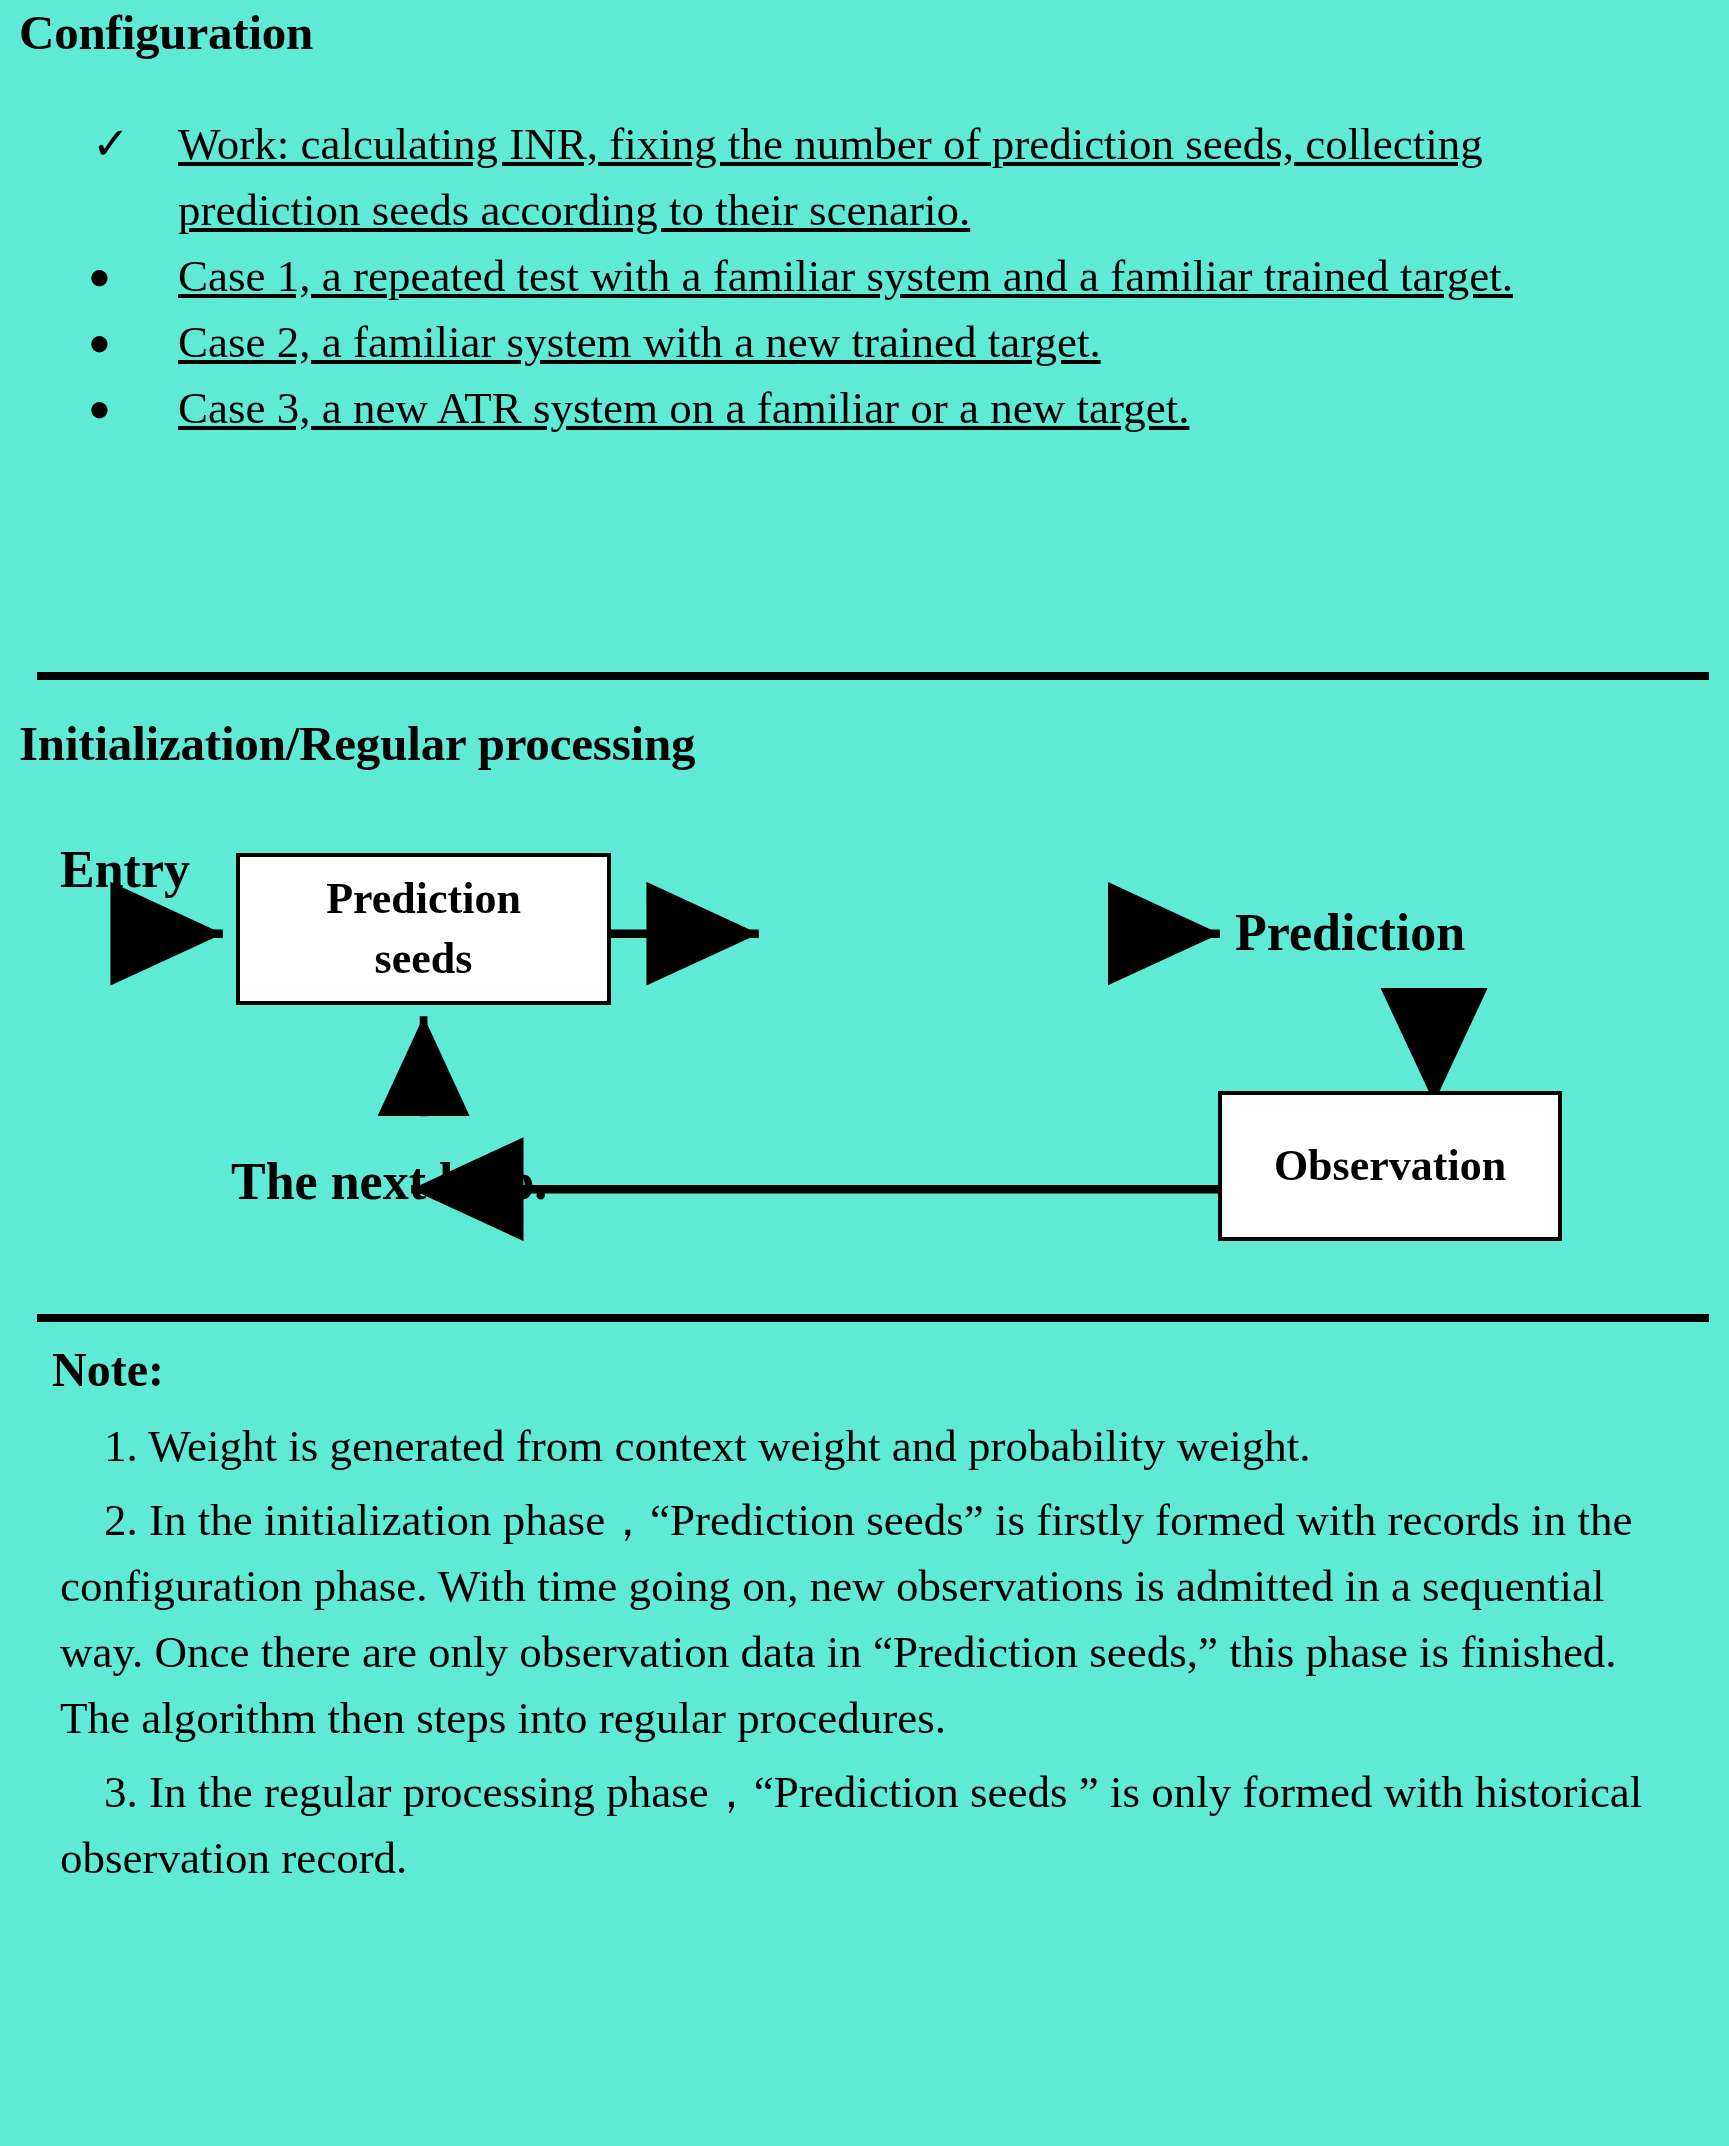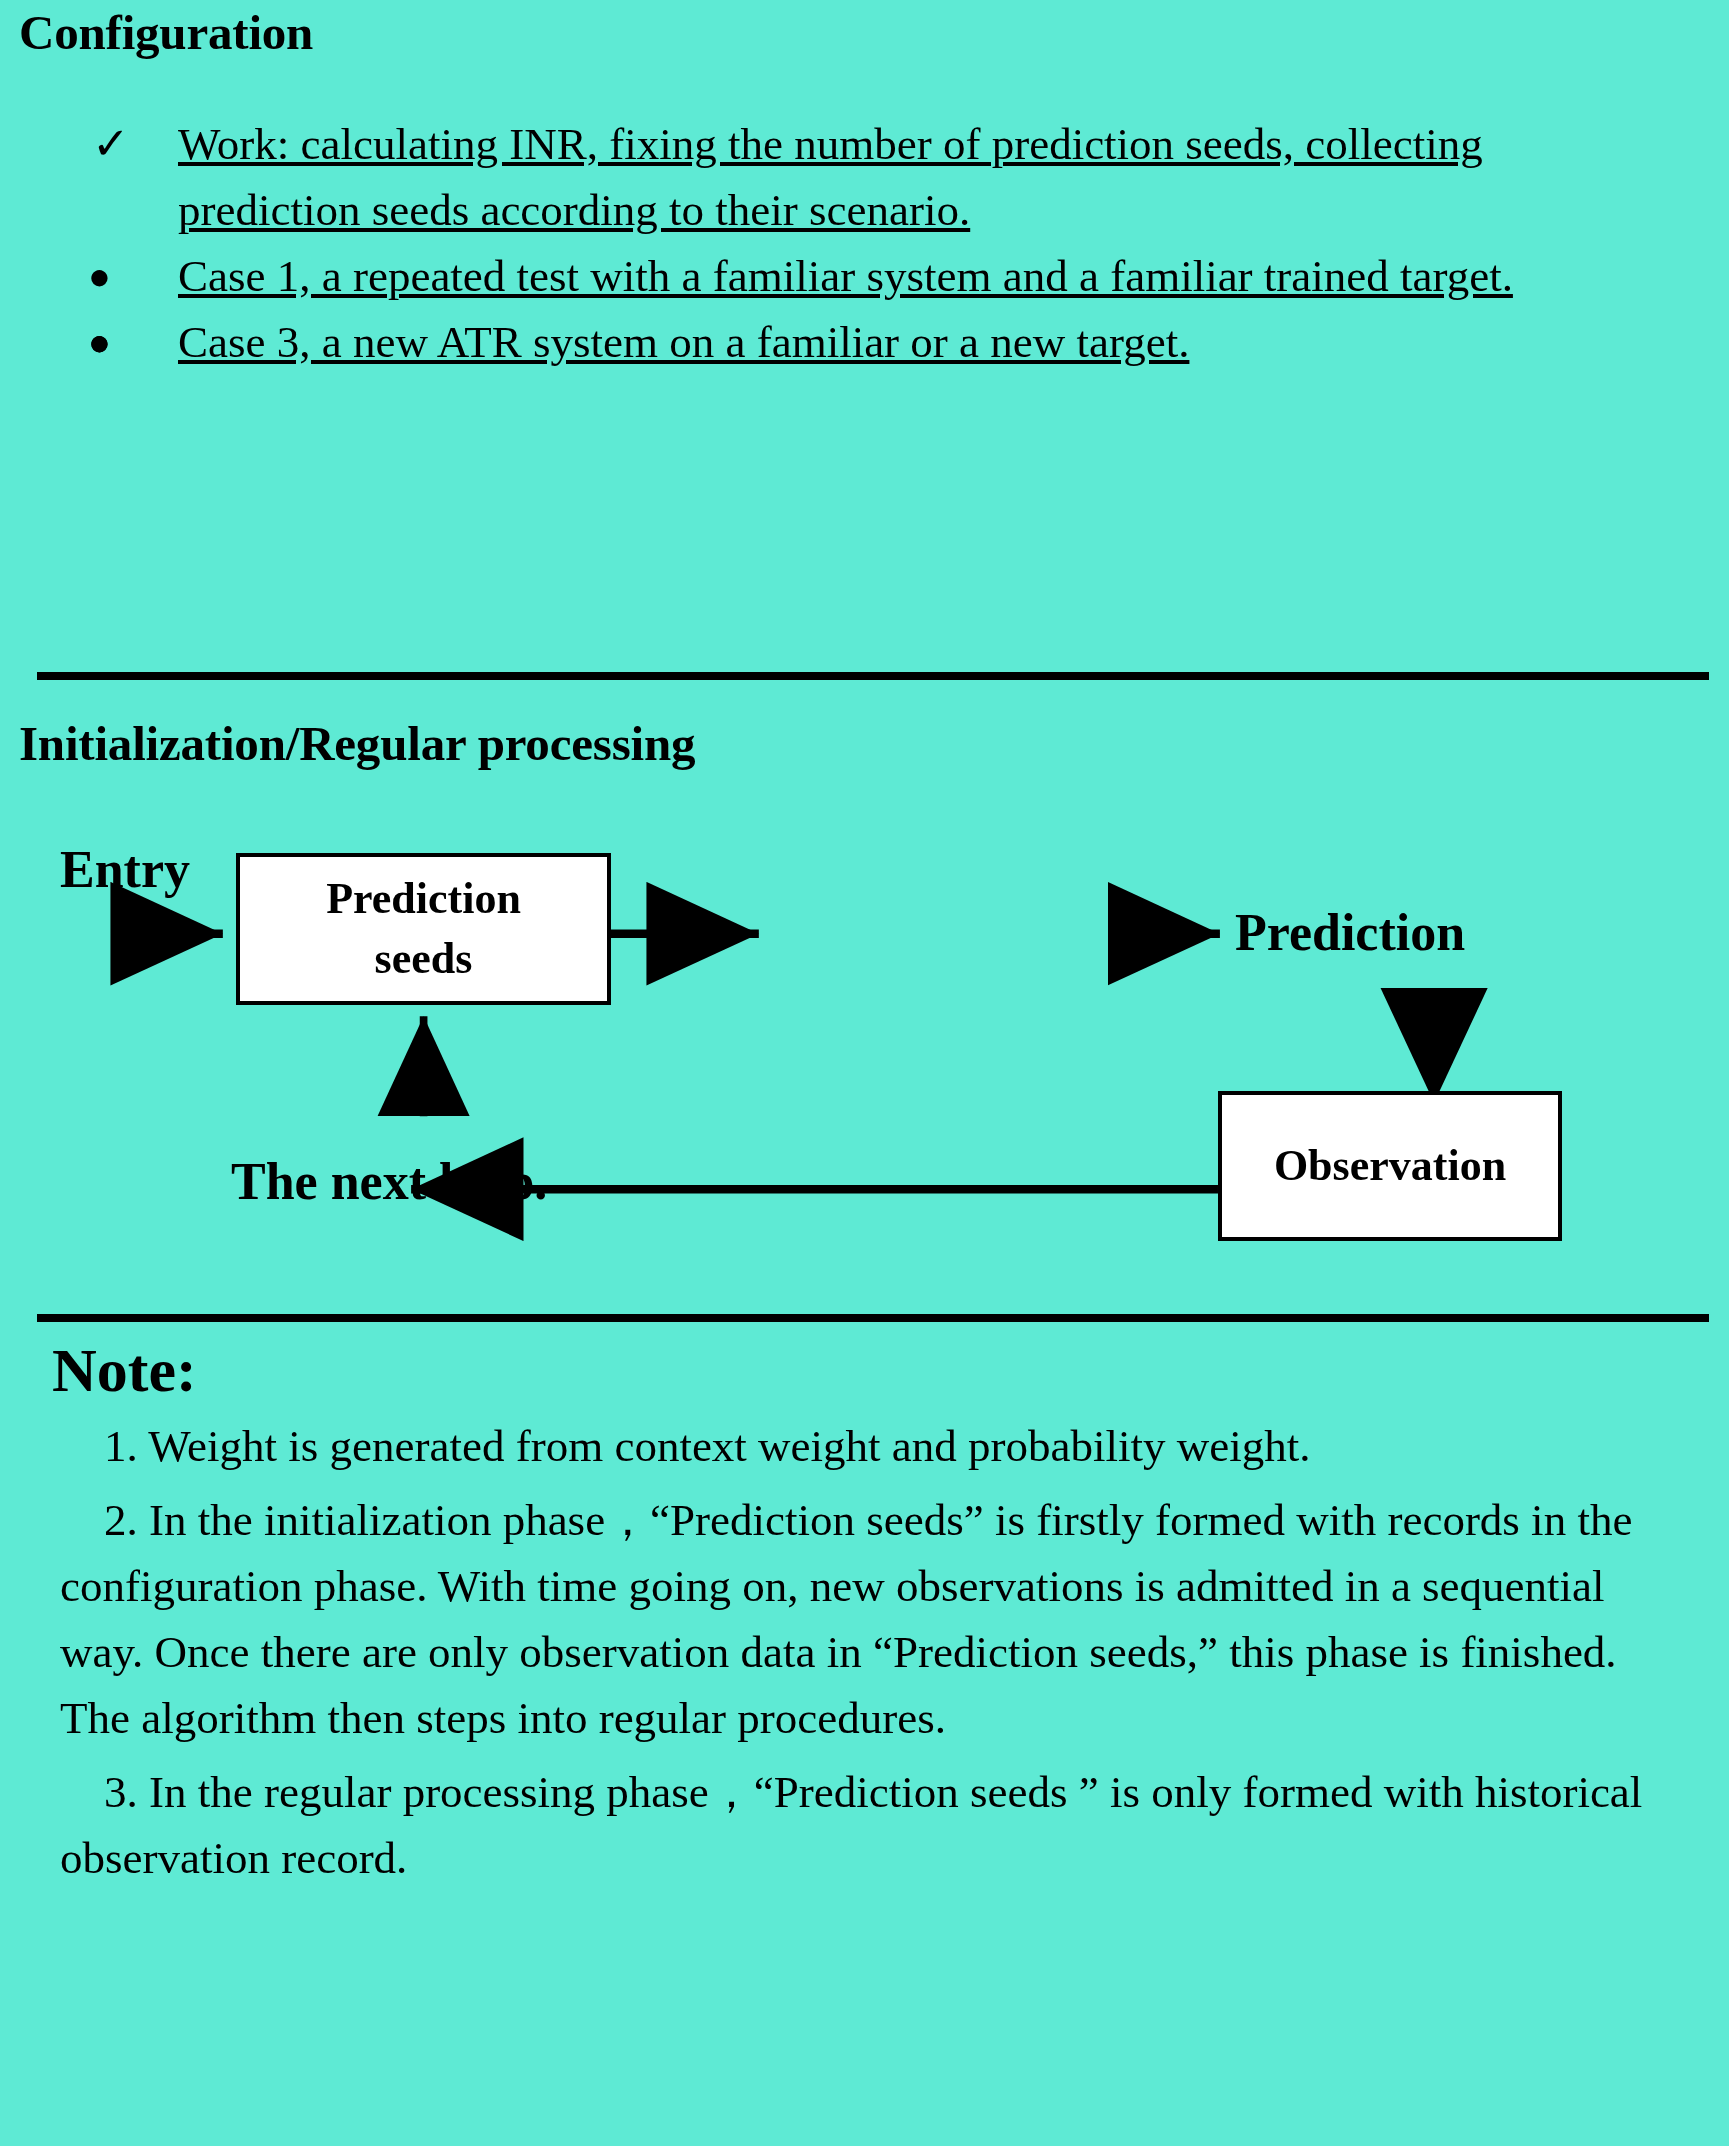--- a/index.html
+++ b/index.html
@@ -102,21 +102,21 @@
     line-height: 50px;
     white-space: nowrap;
   }
 
   
   .note-title {
     position: absolute;
     left: 52px;
     top: 1341px;
     font-weight: bold;
-    font-size: 62px;
+    font-size: 48px;
     line-height: 58px;
   }
   .note-body {
     position: absolute;
     left: 52px;
     top: 1405px;
     width: 1614px;
     font-size: 45px;
     line-height: 66px;
   }
@@ -141,20 +141,21 @@
       <span class="cfg-text">Work: calculating INR, fixing the number of prediction seeds, collecting prediction seeds according to their scenario.</span>
     </div>
 
     <div class="cfg-item">
       <span class="cfg-marker dot">●</span>
       <span class="cfg-text">Case 1, a repeated test with a familiar system and a familiar trained target.</span>
     </div>
 
     <div class="cfg-item">
       <span class="cfg-marker dot">●</span>
+      <span class="cfg-text">Case 2, a familiar system with a new trained target.</span>
     </div>
 
     <div class="cfg-item">
       <span class="cfg-marker dot">●</span>
       <span class="cfg-text">Case 3, a new ATR system on a familiar or a new target.</span>
     </div>
 
   </div>
 
   <div class="hrule" style="top:672px;"></div>

